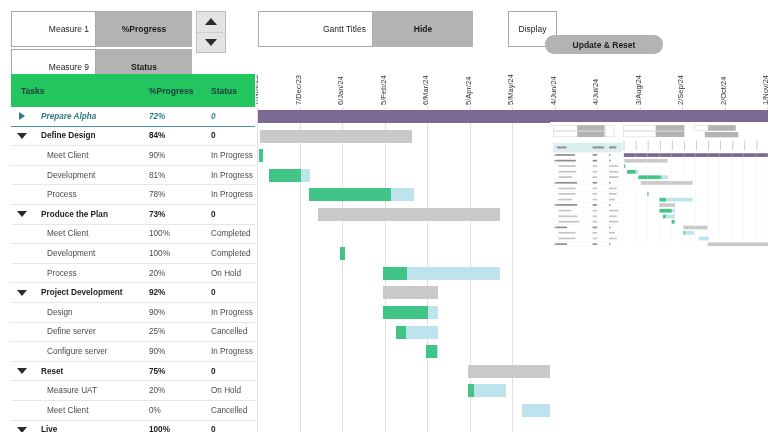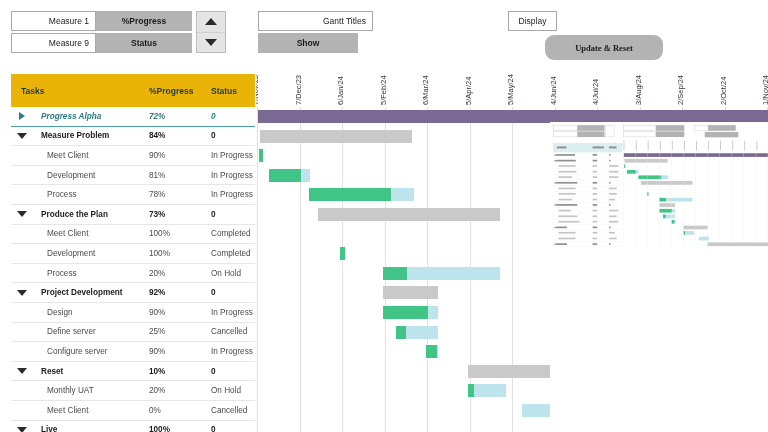--- a/index.html
+++ b/index.html
@@ -7,21 +7,21 @@
     width:768px;height:432px;overflow:hidden;background:#ffffff;
     font-family:"Liberation Sans","DejaVu Sans",sans-serif;
     font-size:8.5px;color:#3a3a3a;position:relative;
   }
   .app{position:absolute;inset:0;}
 
   
   .toolbar{position:absolute;left:0;top:0;width:768px;height:58px;}
 
   .ctl-group{position:absolute;}
-  .ctl-row{display:flex;margin-bottom:2px;height:20px;}
+  .ctl-row{display:flex;margin-bottom:2px;height:36px;}
   .ctl-label{
     background:#ffffff;border:1px solid #a8a8a8;
     display:flex;align-items:center;justify-content:flex-end;
     padding:0 6px;font-size:8.5px;color:#222;box-sizing:border-box;
   }
   .ctl-val{
     background:#b3b3b3;color:#1c1c1c;font-weight:bold;font-size:8.5px;
     display:flex;align-items:center;justify-content:center;box-sizing:border-box;
   }
 
@@ -44,29 +44,29 @@
   
   .g-titles{left:258px;top:11px;}
   .g-titles .ctl-label{width:115px;}
   .g-titles .ctl-val{width:100px;}
 
   
   .g-display{left:508px;top:11px;}
   .g-display .ctl-label{width:49px;justify-content:center;}
   .g-display .ctl-val{width:97px;}
   .btn-update{
-    position:absolute;left:545px;top:35px;width:118px;height:25px;
+    position:absolute;left:545px;top:35px;width:118px;height:19px;
     background:#b3b3b3;border-radius:9px;color:#1c1c1c;font-weight:bold;
-    font-size:8.5px;display:flex;align-items:center;justify-content:center;font-family:Liberation Serif, serif;
+    font-size:8.5px;display:flex;align-items:center;justify-content:center;
   }
 
   
   .tbl{position:absolute;left:11px;top:74px;width:244px;}
   .thead{
-    height:33px;background:#eab308;display:flex;align-items:center;
+    height:33px;background:#22c55e;display:flex;align-items:center;
     font-weight:bold;font-size:8.5px;color:#1d3c42;
   }
   .c-task{width:138px;padding-left:10px;box-sizing:border-box;}
   .c-prog{width:62px;box-sizing:border-box;}
   .c-stat{width:44px;box-sizing:border-box;}
   .trow{
     height:19.6px;display:flex;align-items:center;
     border-bottom:1px solid #e6e6e6;font-size:8.2px;box-sizing:border-box;
   }
   .trow .c-task{display:flex;align-items:center;padding-left:0;}
@@ -139,23 +139,23 @@
         <span class="tri-up"></span>
       </div>
       <div class="spin-btn">
         <span class="tri-dn"></span>
       </div>
     </div>
 
     <div class="ctl-group g-titles">
       <div class="ctl-row">
         <div class="ctl-label">Gantt Titles</div>
+        <div class="ctl-val">Hide</div>
       </div>
       <div class="ctl-row">
-        <div class="ctl-val">Show</div>
       </div>
     </div>
 
     <div class="ctl-group g-display">
       <div class="ctl-row">
         <div class="ctl-label">Display</div>
       </div>
     </div>
     <div class="btn-update">Update &amp; Reset</div>
   </div>
@@ -165,31 +165,31 @@
       <div class="c-task">Tasks</div>
       <div class="c-prog">%Progress</div>
       <div class="c-stat">Status</div>
     </div>
     <div id="tbody">
         <div class="trow lvl0">
           <div class="c-task">
             <div class="tw">
               <span class="car-r"></span>
             </div>
-            <div class="tname">Progress Alpha</div>
+            <div class="tname">Prepare Alpha</div>
           </div>
           <div class="c-prog">72%</div>
           <div class="c-stat">0</div>
         </div>
         <div class="trow lvl1">
           <div class="c-task">
             <div class="tw">
               <span class="car-d"></span>
             </div>
-            <div class="tname">Measure Problem</div>
+            <div class="tname">Define Design</div>
           </div>
           <div class="c-prog">84%</div>
           <div class="c-stat">0</div>
         </div>
         <div class="trow lvl2">
           <div class="c-task">
             <div class="tw"></div>
             <div class="tname">Meet Client</div>
           </div>
           <div class="c-prog">90%</div>
@@ -279,27 +279,27 @@
           <div class="c-prog">90%</div>
           <div class="c-stat">In Progress</div>
         </div>
         <div class="trow lvl1">
           <div class="c-task">
             <div class="tw">
               <span class="car-d"></span>
             </div>
             <div class="tname">Reset</div>
           </div>
-          <div class="c-prog">10%</div>
+          <div class="c-prog">75%</div>
           <div class="c-stat">0</div>
         </div>
         <div class="trow lvl2">
           <div class="c-task">
             <div class="tw"></div>
-            <div class="tname">Monthly UAT</div>
+            <div class="tname">Measure UAT</div>
           </div>
           <div class="c-prog">20%</div>
           <div class="c-stat">On Hold</div>
         </div>
         <div class="trow lvl2">
           <div class="c-task">
             <div class="tw"></div>
             <div class="tname">Meet Client</div>
           </div>
           <div class="c-prog">0%</div>

